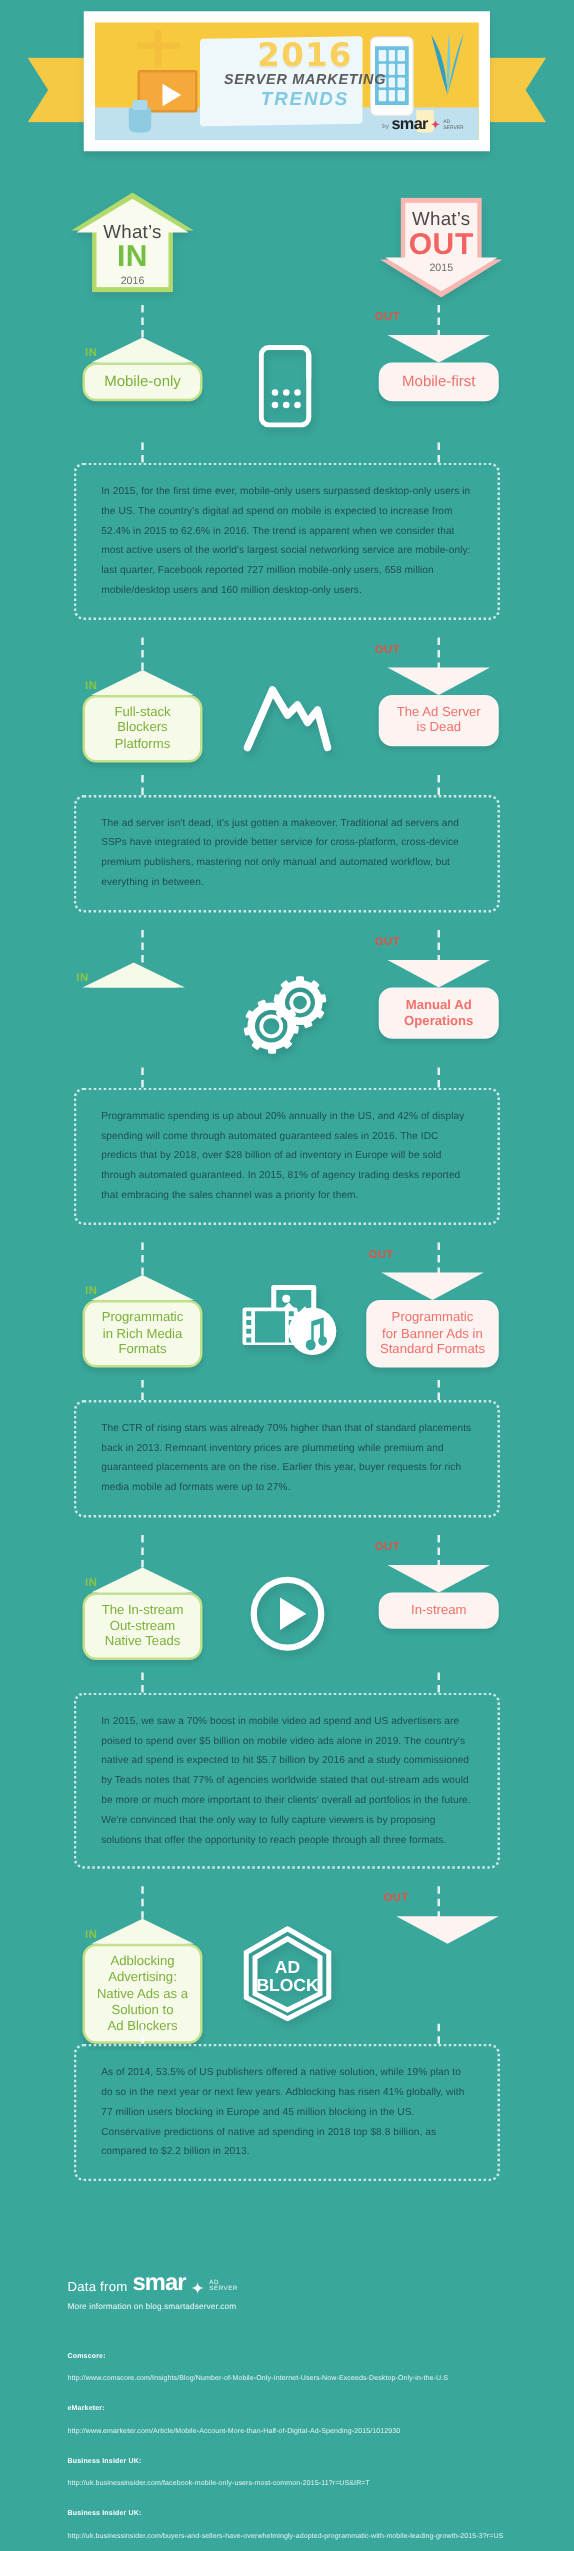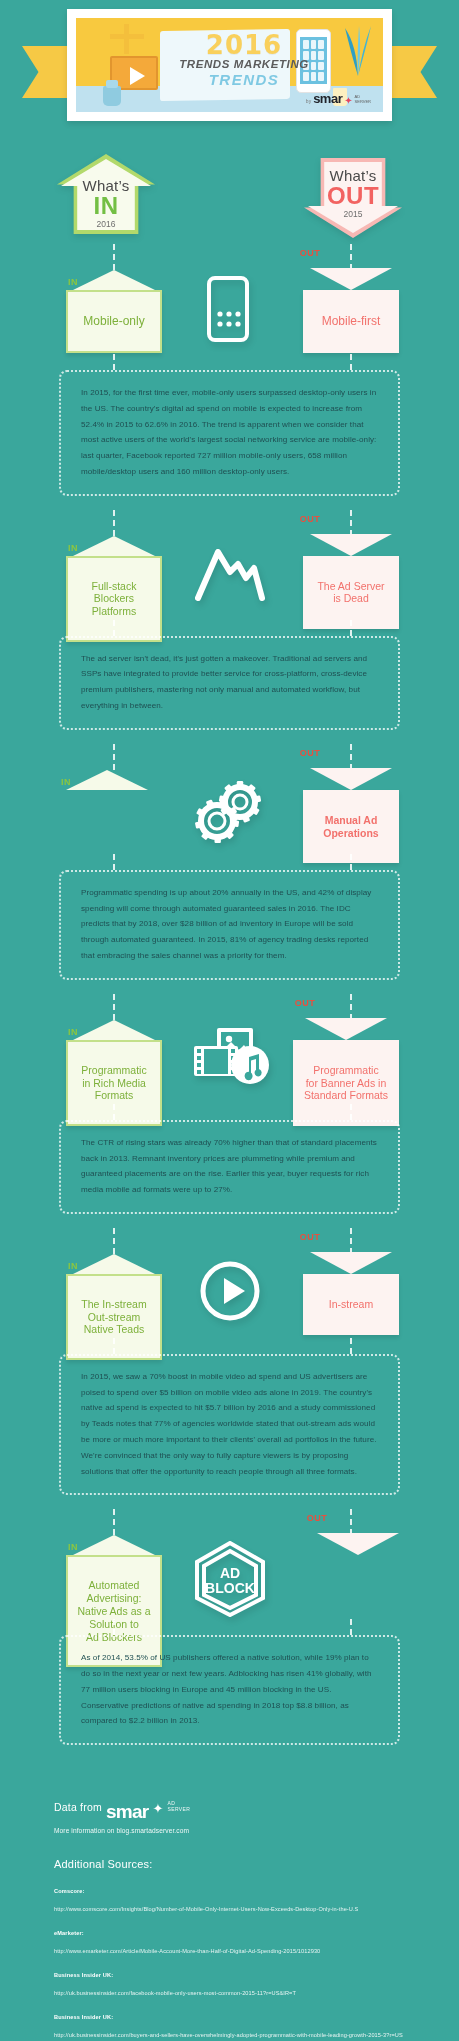--- a/index.html
+++ b/index.html
@@ -188,24 +188,25 @@
   }
 
   .cell-in, .cell-out {
     position: absolute; top: 0;
     display: flex; flex-direction: column; align-items: center;
   }
   .cell-in  { left: 66px; }
   .cell-out { right: 60px; }
 
   .label-box {
-    min-width: 96px; padding: 22px 9px;
+    min-width: 96px; padding: 6px 9px;
     text-align: center; line-height: 1.22;
     font-size: 10.5px;
     box-shadow: 0 3px 4px rgba(0,0,0,.10);
+    border-radius: 11px;
   }
   .label-box.in  { background: #f6fae9; border: 2px solid #c3e08a; color: #7db03a; }
   .label-box.out { background: #fdf3f1; border: 2px solid #fdf3f1; color: #f2716c; }
   .label-box.big { font-size: 12px; }
 
   .mid-icon {
     position: absolute; left: 50%; transform: translateX(-50%);
     top: 6px;
     color: #ffffff;
     filter: drop-shadow(2px 4px 3px rgba(0,0,0,.12));
@@ -222,22 +223,23 @@
     color: #1f4f52;
     font-size: 8.1px;
     line-height: 1.95;
     letter-spacing: .05px;
     text-align: left;
   }
 
   
   .footer { padding: 0 54px 30px 54px; color: #ffffff; }
   .footer-data {
-    display: flex; gap: 4px;
+    display: flex; align-items: flex-end; gap: 4px;
     margin-bottom: 4px;
+    margin-top: 15px;
   }
   .footer-data .lead { font-size: 10.5px; letter-spacing: .2px; margin-bottom: 2px; }
   .footer-data .smart { font-size: 19px; font-weight: 700; letter-spacing: -.7px; }
   .footer-data .star { font-size: 13px; color: #ffffff; }
   .footer-data .tag { font-size: 5px; line-height: 1.15; margin-bottom: 3px; opacity: .9; letter-spacing: .4px;}
   .footer-more { font-size: 6.6px; opacity: .92; margin-bottom: 24px; letter-spacing: .1px;}
   .footer-addtitle { font-size: 11px; letter-spacing: .2px; margin-bottom: 9px; }
   .src { margin-bottom: 6px; }
   .src .src-name { font-size: 5.6px; font-weight: 700; letter-spacing: .15px; }
   .src .src-url  { font-size: 5.6px; opacity: .88; word-break: break-all; line-height: 1.45; letter-spacing: .1px;}
@@ -283,21 +285,21 @@
         </div>
         <svg class="bn-plant-leaf" viewBox="0 0 30 52">
           <path d="M15 52 C10 36 6 20 2 4 C10 16 14 32 15 52Z" fill="#2f9fc4"></path>
           <path d="M15 52 C18 34 22 18 28 2 C24 20 20 34 15 52Z" fill="#42b4d6"></path>
           <path d="M15 52 C14 36 15 18 16 2 C18 20 17 36 15 52Z" fill="#6ccbe6"></path>
         </svg>
         <div class="bn-cup"></div>
 
         <div class="bn-title">
           <div class="bn-year">2016</div>
-          <div class="bn-sub1">TRENDS MARKETING</div>
+          <div class="bn-sub1">SERVER MARKETING</div>
           <div class="bn-sub2">TRENDS</div>
         </div>
 
         <div class="bn-logo">
           <span class="by">by</span>
           <span class="smart">smar</span>
           <span class="star">✦</span>
           <span class="tag">
             <span>AD</span><br><span>SERVER</span>
           </span>
@@ -610,21 +612,21 @@
     </div>
 
     <div style="position:relative;min-height:84px;">
 
       <div class="cell-in">
         <div class="rel" style="height: 20px;">
           <div class="tag-tri-in"></div>
           <div class="tri-label green">IN</div>
         </div>
         <div class="label-box in">
-          <div>Automated</div>
+          <div>Adblocking</div>
               <div>Advertising:</div>
               <div>Native Ads as a</div>
               <div>Solution to</div>
               <div>Ad Blockers</div>
         </div>
       </div>
 
       <div class="mid-icon">
         <svg width="74" height="76" viewBox="0 0 74 76">
       <path d="M37 2 L70 21 V57 L37 74 L4 57 V21 Z" fill="none" stroke="#ffffff" stroke-width="4"></path>
@@ -655,21 +657,20 @@
   <div class="footer">
     <div class="footer-data">
       <span class="lead">Data from</span>
       <span class="smart">smar</span>
       <span class="star">✦</span>
       <span class="tag">
         <span>AD</span><br><span>SERVER</span>
       </span>
     </div>
     <div class="footer-more">More information on blog.smartadserver.com</div>
-    <div class="footer-addtitle">Additional Sources:</div>
     <div id="sources">
         <div class="src"><span class="src-name">Comscore:</span><br><span class="src-url">http://www.comscore.com/Insights/Blog/Number-of-Mobile-Only-Internet-Users-Now-Exceeds-Desktop-Only-in-the-U.S</span></div>
         <div class="src"><span class="src-name">eMarketer:</span><br><span class="src-url">http://www.emarketer.com/Article/Mobile-Account-More-than-Half-of-Digital-Ad-Spending-2015/1012930</span></div>
         <div class="src"><span class="src-name">Business Insider UK:</span><br><span class="src-url">http://uk.businessinsider.com/facebook-mobile-only-users-most-common-2015-11?r=US&amp;IR=T</span></div>
         <div class="src"><span class="src-name">Business Insider UK:</span><br><span class="src-url">http://uk.businessinsider.com/buyers-and-sellers-have-overwhelmingly-adopted-programmatic-with-mobile-leading-growth-2015-3?r=US&amp;IR=T</span></div>
       </div>
   </div>
 
 </div>
 

